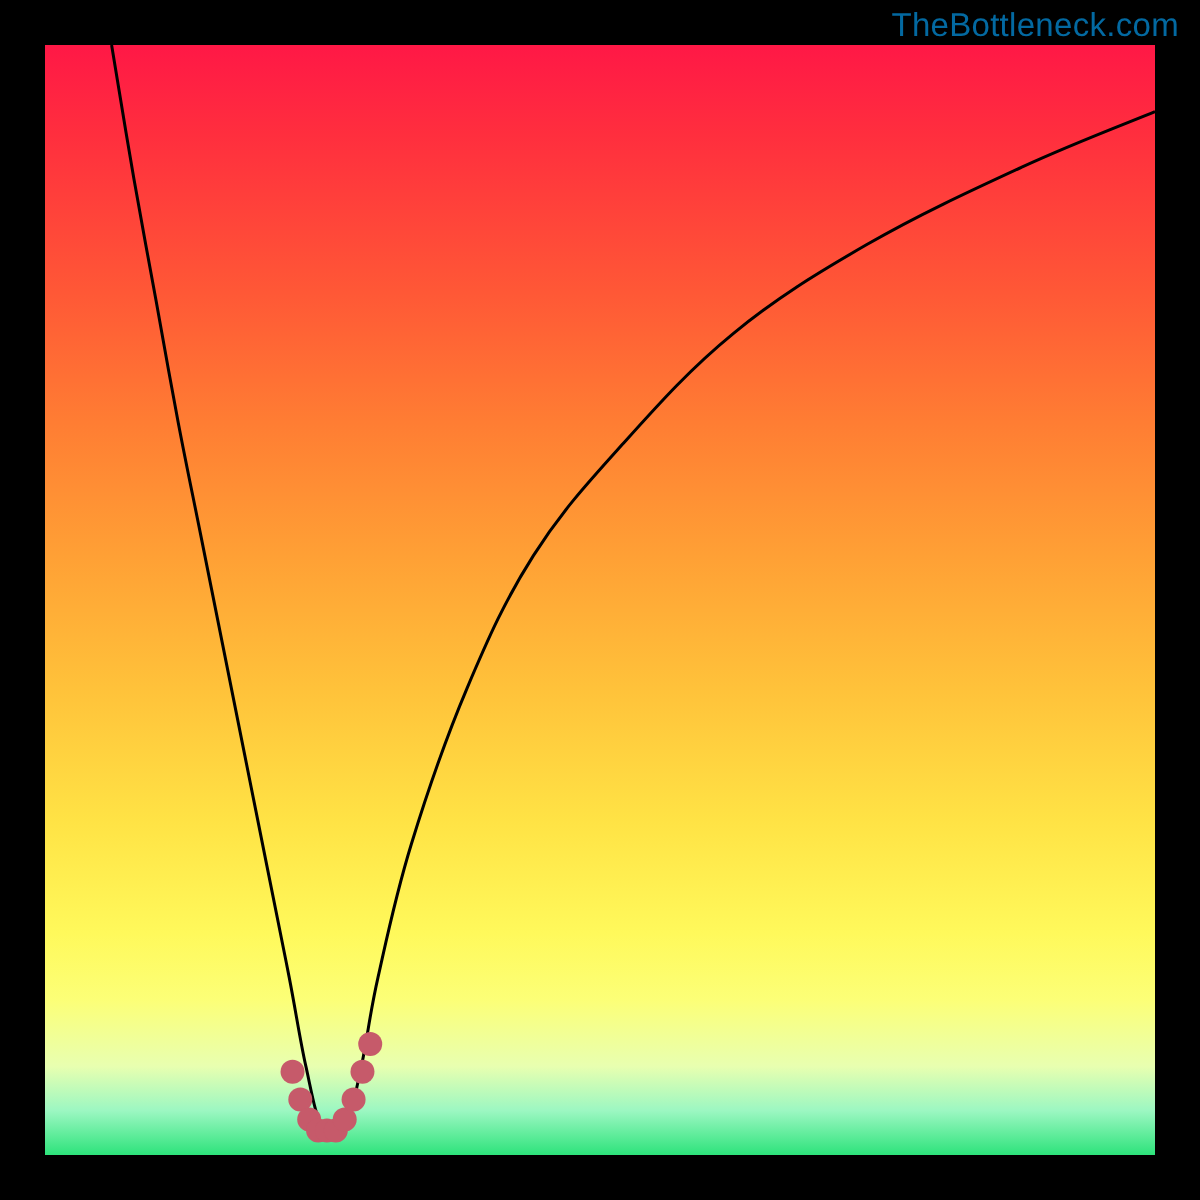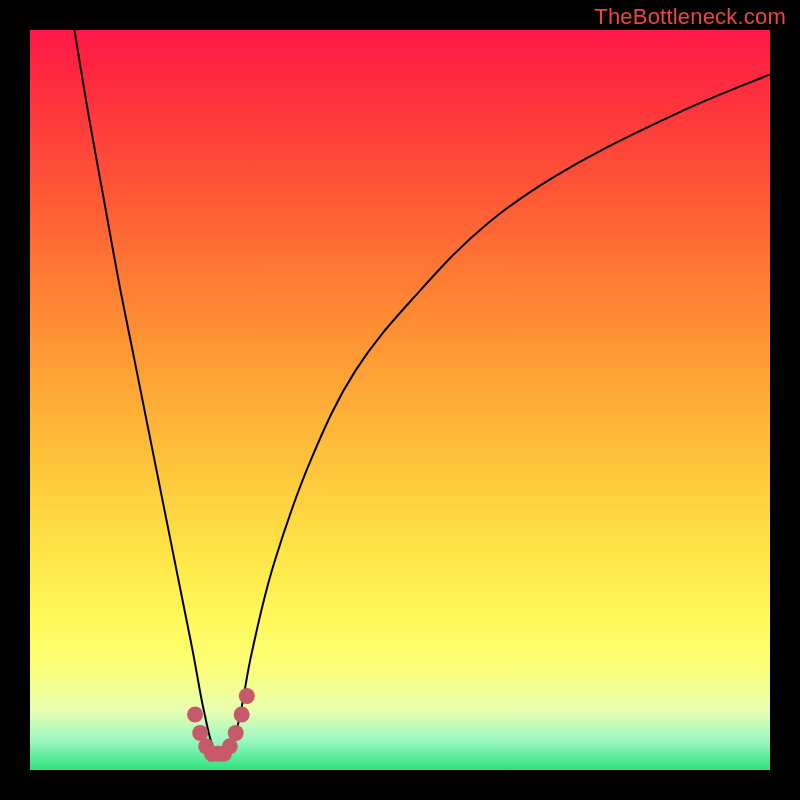--- a/index.html
+++ b/index.html
@@ -18,21 +18,21 @@
       #fff95b 80%,
       #fcff77 86%,
       #e8ffb0 92%,
       #9cf7c2 96%,
       #2de37b 100%);
   }
   .watermark{
     position:absolute;
     top:6px;right:14px;
     font:500 22px/1 Arial,Helvetica,sans-serif;
-    color:#ef4444;
+    color:#0369a1;
     letter-spacing:.2px;
     user-select:none;
   }
   svg{position:absolute;left:30px;top:30px;}
 </style>
 </head>
 <body>
 
 <div class="frame">
   <div class="plot"></div>

